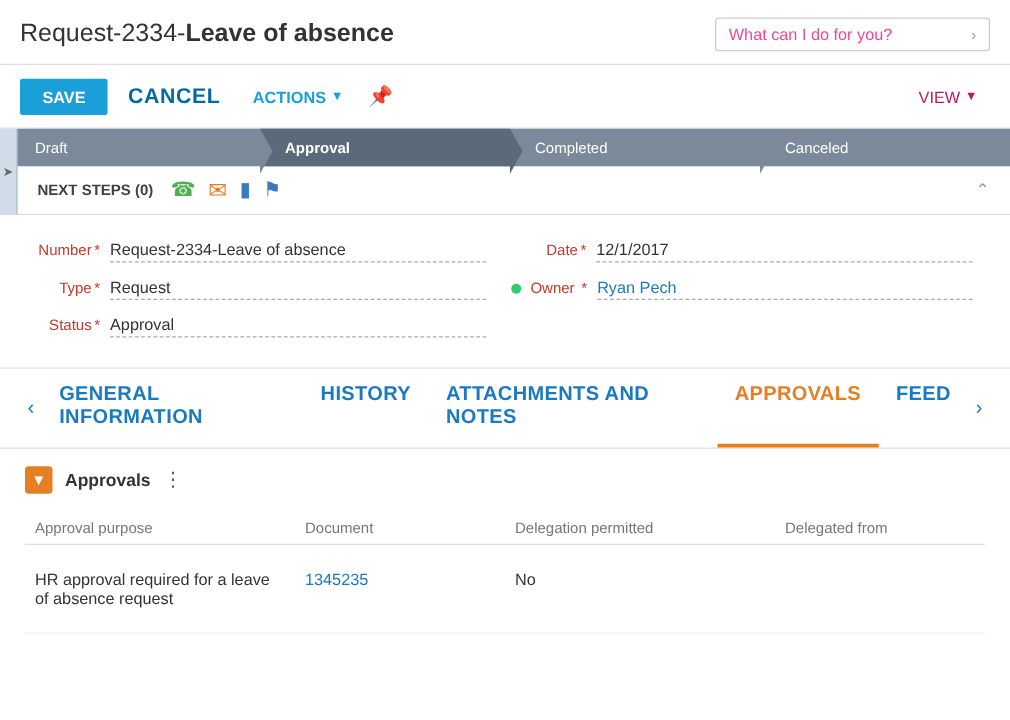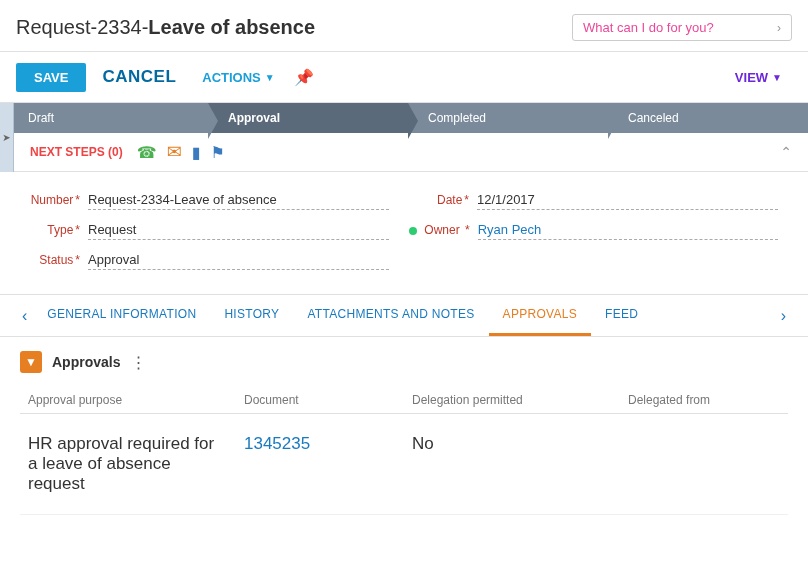--- a/index.html
+++ b/index.html
@@ -12,73 +12,73 @@
     .search-box { display: flex; align-items: center; border: 1px solid #ccc; border-radius: 3px; padding: 5px 10px; width: 220px; color: #999; font-size: 13px; justify-content: space-between; }
     .search-box .chevron { color: #999; font-size: 12px; }
 
     
     .toolbar { display: flex; align-items: center; padding: 8px 16px; border-bottom: 1px solid #e0e0e0; gap: 6px; }
     .btn-save { background: #1a9fd9; color: #fff; border: none; padding: 7px 18px; font-size: 13px; font-weight: bold; cursor: pointer; border-radius: 2px; }
     .btn-cancel { background: none; border: none; color: #0369a1; font-size: 17px; font-weight: bold; cursor: pointer; padding: 7px 10px; letter-spacing: 0.5px; }
     .btn-actions { background: none; border: none; color: #1a9fd9; font-size: 13px; font-weight: bold; cursor: pointer; padding: 7px 10px; display: flex; align-items: center; gap: 4px; }
     .pin-icon { color: #5a8fc4; font-size: 16px; cursor: pointer; margin-left: 4px; }
     .spacer { flex: 1; }
-    .btn-view { background: none; border: none; color: #6d28d9; font-size: 13px; font-weight: bold; cursor: pointer; padding: 7px 10px; display: flex; align-items: center; gap: 4px; }
+    .btn-view { background: none; border: none; color: #be185d; font-size: 13px; font-weight: normal; cursor: pointer; padding: 7px 10px; display: flex; align-items: center; gap: 4px; }
     .dropdown-arrow { font-size: 10px; }
 
     
     .side-tab-container { display: flex; }
     .side-tab { width: 14px; background: #d0dce8; display: flex; align-items: center; justify-content: center; cursor: pointer; min-height: 30px; border-right: 1px solid #b0c0d0; }
     .side-tab span { font-size: 10px; color: #666; }
 
     
     .progress-bar { background: #7a8a9a; display: flex; align-items: center; padding: 0; }
     .progress-step { flex: 1; padding: 8px 12px 8px 20px; color: #fff; font-size: 12px; position: relative; display: flex; align-items: center; }
     .progress-step::after { content: ''; position: absolute; right: -10px; top: 0; bottom: 0; width: 0; height: 0; border-top: 18px solid transparent; border-bottom: 18px solid transparent; border-left: 10px solid #7a8a9a; z-index: 2; }
     .progress-step.active { background: #5a6a7a; font-weight: bold; }
     .progress-step.active::after { border-left-color: #5a6a7a; }
     .progress-step:first-child { padding-left: 14px; }
 
     
     .next-steps { display: flex; align-items: center; padding: 8px 16px; border-bottom: 1px solid #e0e0e0; gap: 10px; }
-    .next-steps-label { font-size: 12px; font-weight: bold; color: #ef4444; margin-right: 4px; }
+    .next-steps-label { font-size: 12px; font-weight: bold; color: #404040; margin-right: 4px; }
     .ns-icon { cursor: pointer; font-size: 16px; }
     .ns-phone { color: #4caf50; }
     .ns-email { color: #e67e22; }
     .ns-chat { color: #3a7abf; }
     .ns-flag { color: #3a7abf; }
     .ns-collapse { margin-left: auto; color: #999; cursor: pointer; font-size: 14px; }
 
     
     .form-section { padding: 20px 30px 24px 20px; border-bottom: 1px solid #e0e0e0; background: #fff; }
     .form-grid { display: grid; grid-template-columns: 1fr 1fr; gap: 14px 20px; }
     .form-row { display: flex; align-items: baseline; gap: 8px; }
     .form-label { color: #c0392b; font-size: 12px; text-align: right; min-width: 60px; flex-shrink: 0; }
     .form-label::after { content: '*'; color: #c0392b; margin-left: 2px; }
     .form-value { color: #333; font-size: 13px; border-bottom: 1px dashed #aaa; padding-bottom: 2px; min-width: 160px; flex: 1; }
     .form-value-link { color: #1a7abf; text-decoration: none; font-size: 13px; border-bottom: 1px dashed #aaa; padding-bottom: 2px; min-width: 120px; flex: 1; }
 
     
     .tabs-container { border-bottom: 1px solid #e0e0e0; padding: 0 16px; display: flex; align-items: center; background: #fff; }
     .tab-prev, .tab-next { color: #1a7abf; cursor: pointer; font-size: 16px; padding: 10px 6px; flex-shrink: 0; }
     .tab-list { display: flex; flex: 1; }
-    .tab-item { padding: 12px 14px; font-size: 12px; font-weight: normal; color: #1a7abf; cursor: pointer; text-transform: uppercase; letter-spacing: 0.3px; border-bottom: 3px solid transparent; }
+    .tab-item { padding: 12px 14px; font-size: 16px; font-weight: bold; color: #1a7abf; cursor: pointer; text-transform: uppercase; letter-spacing: 0.3px; border-bottom: 3px solid transparent; }
     .tab-item.active { color: #e67e22; border-bottom: 3px solid #e67e22; }
 
     
     .approvals-section { padding: 14px 20px; }
     .approvals-header { display: flex; align-items: center; gap: 10px; margin-bottom: 14px; }
     .approvals-icon { width: 22px; height: 22px; background: #e67e22; border-radius: 3px; display: flex; align-items: center; justify-content: center; color: #fff; font-size: 12px; cursor: pointer; }
     .approvals-title { font-size: 14px; font-weight: bold; color: #333; }
     .approvals-menu { color: #555; cursor: pointer; font-size: 16px; letter-spacing: 2px; }
 
     
     .approvals-table { width: 100%; border-collapse: collapse; }
     .approvals-table th { text-align: left; font-size: 12px; color: #777; font-weight: normal; padding: 6px 8px; border-bottom: 1px solid #e0e0e0; }
-    .approvals-table td { padding: 20px 8px; font-size: 17px; color: #333; border-bottom: 1px solid #f0f0f0; vertical-align: top; }
+    .approvals-table td { padding: 20px 8px; font-size: 13px; color: #333; border-bottom: 1px solid #f0f0f0; vertical-align: top; }
     .approvals-table td.link { color: #1a7abf; }
     .col-purpose { width: 180px; margin-top: 33px; }
     .col-document { width: 140px; }
     .col-delegation { width: 180px; }
     .col-delegated { width: 140px; }
   </style>
 </head>
 <body>
 
 <div class="header">

